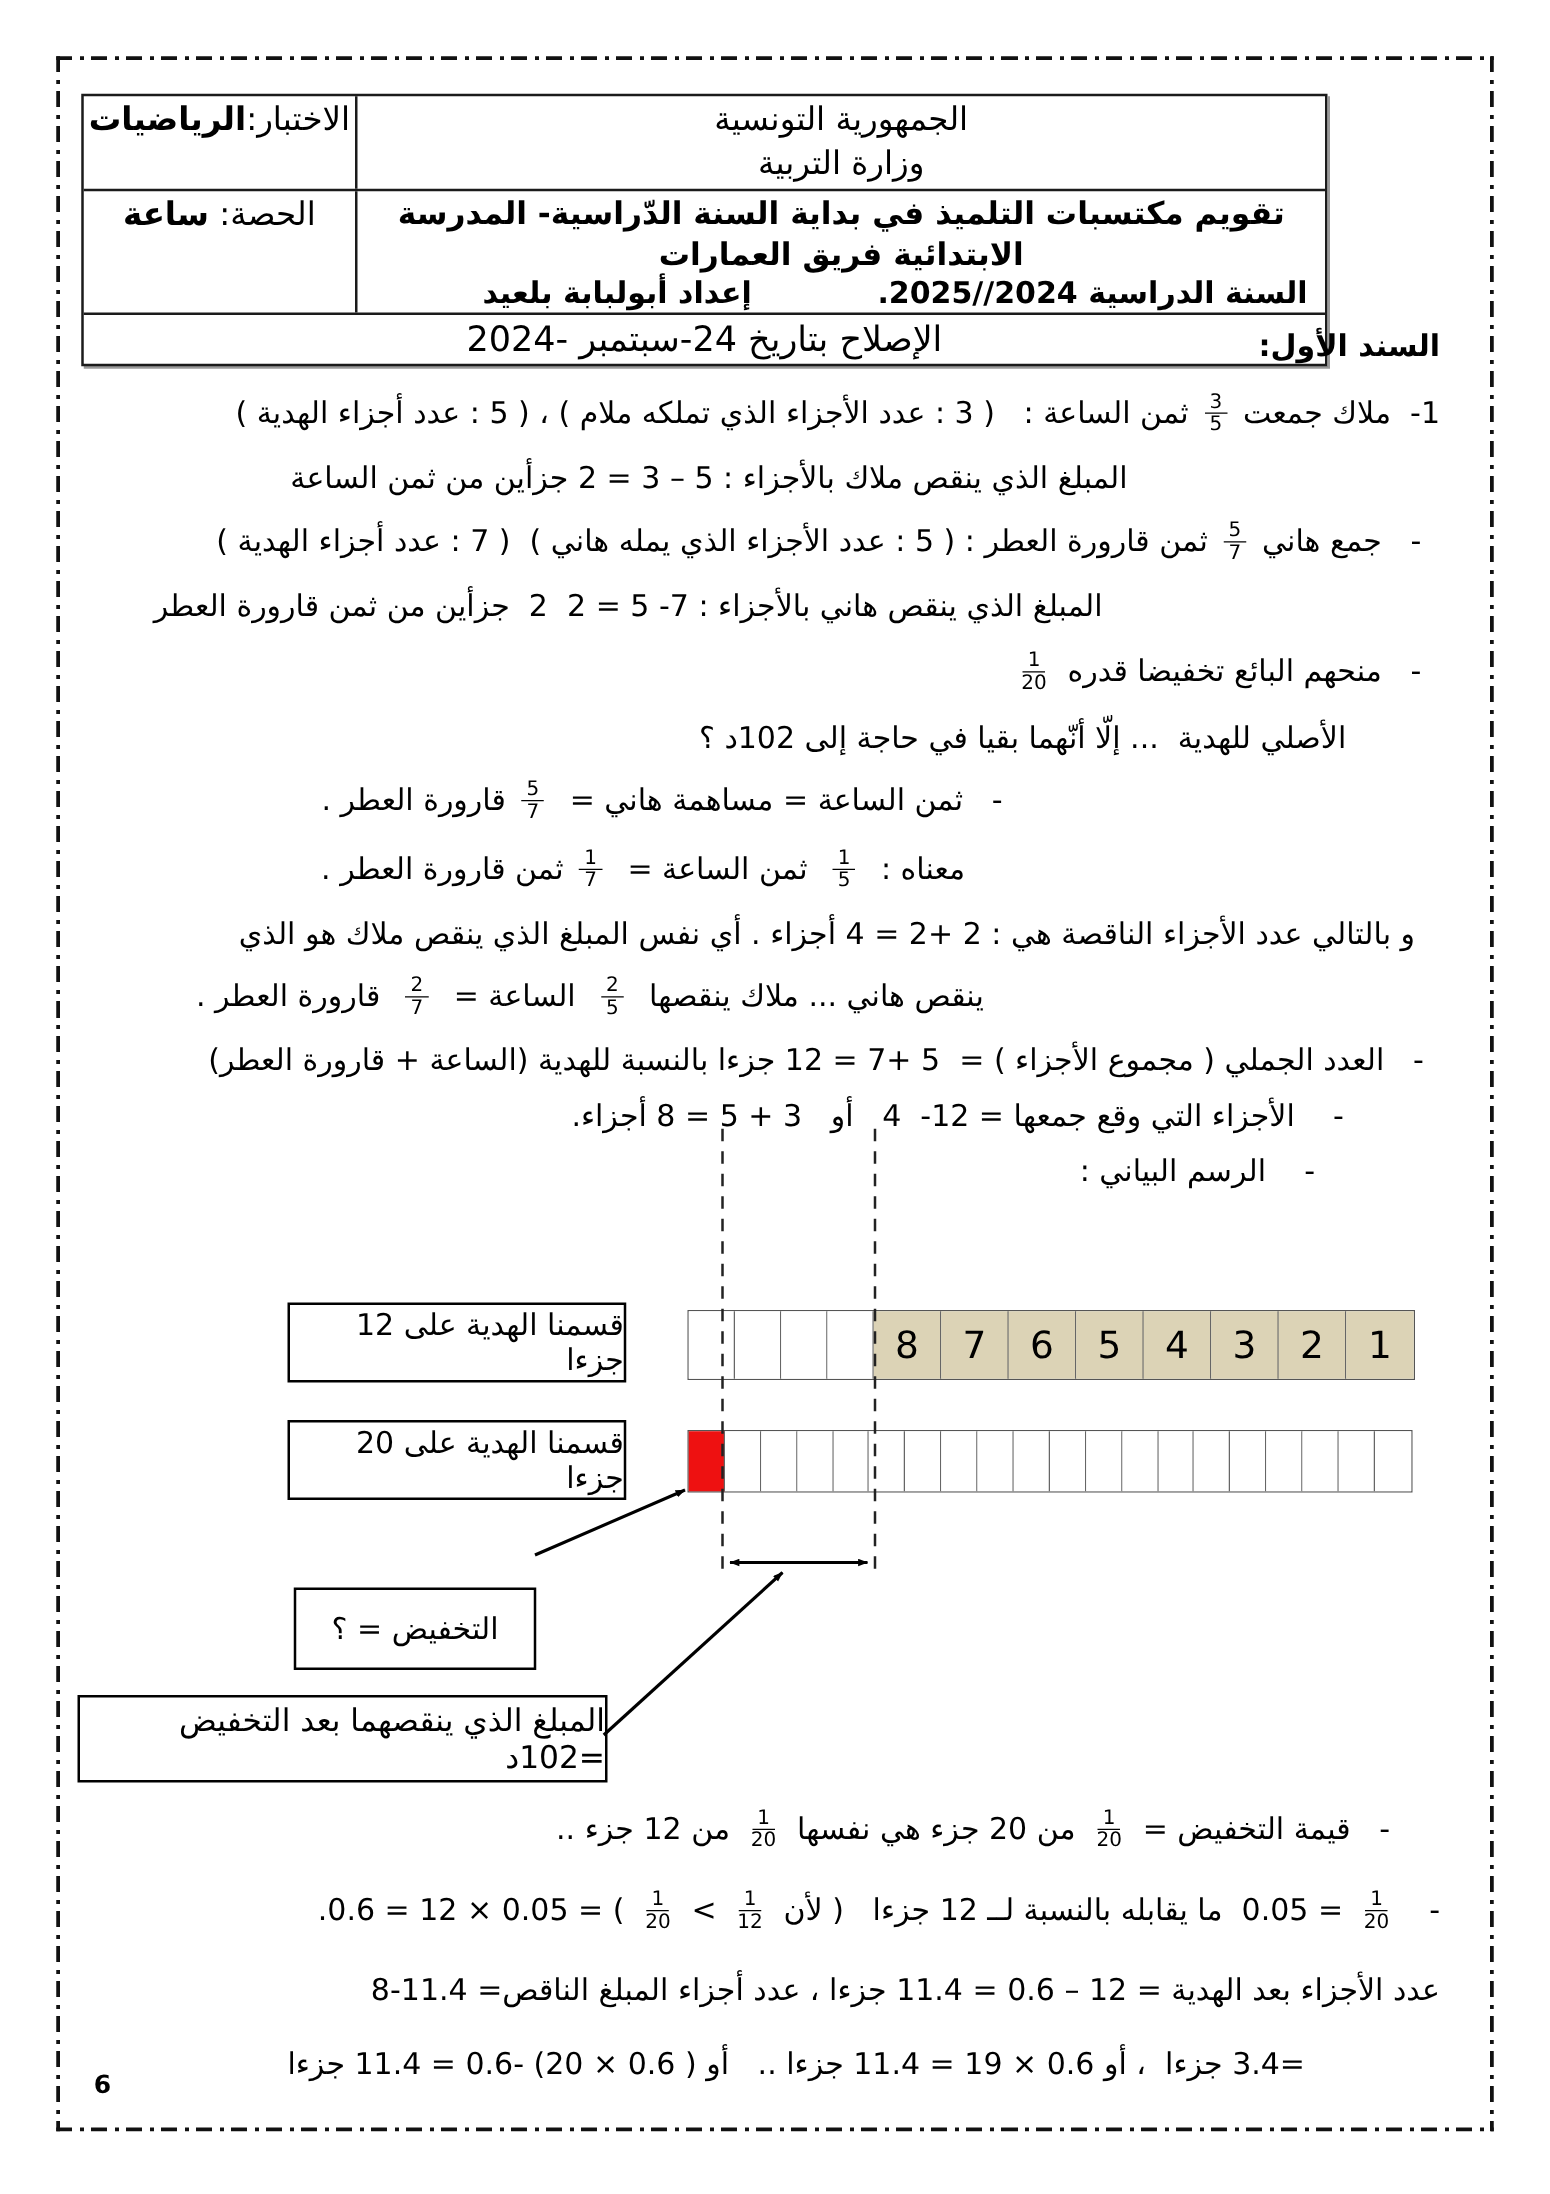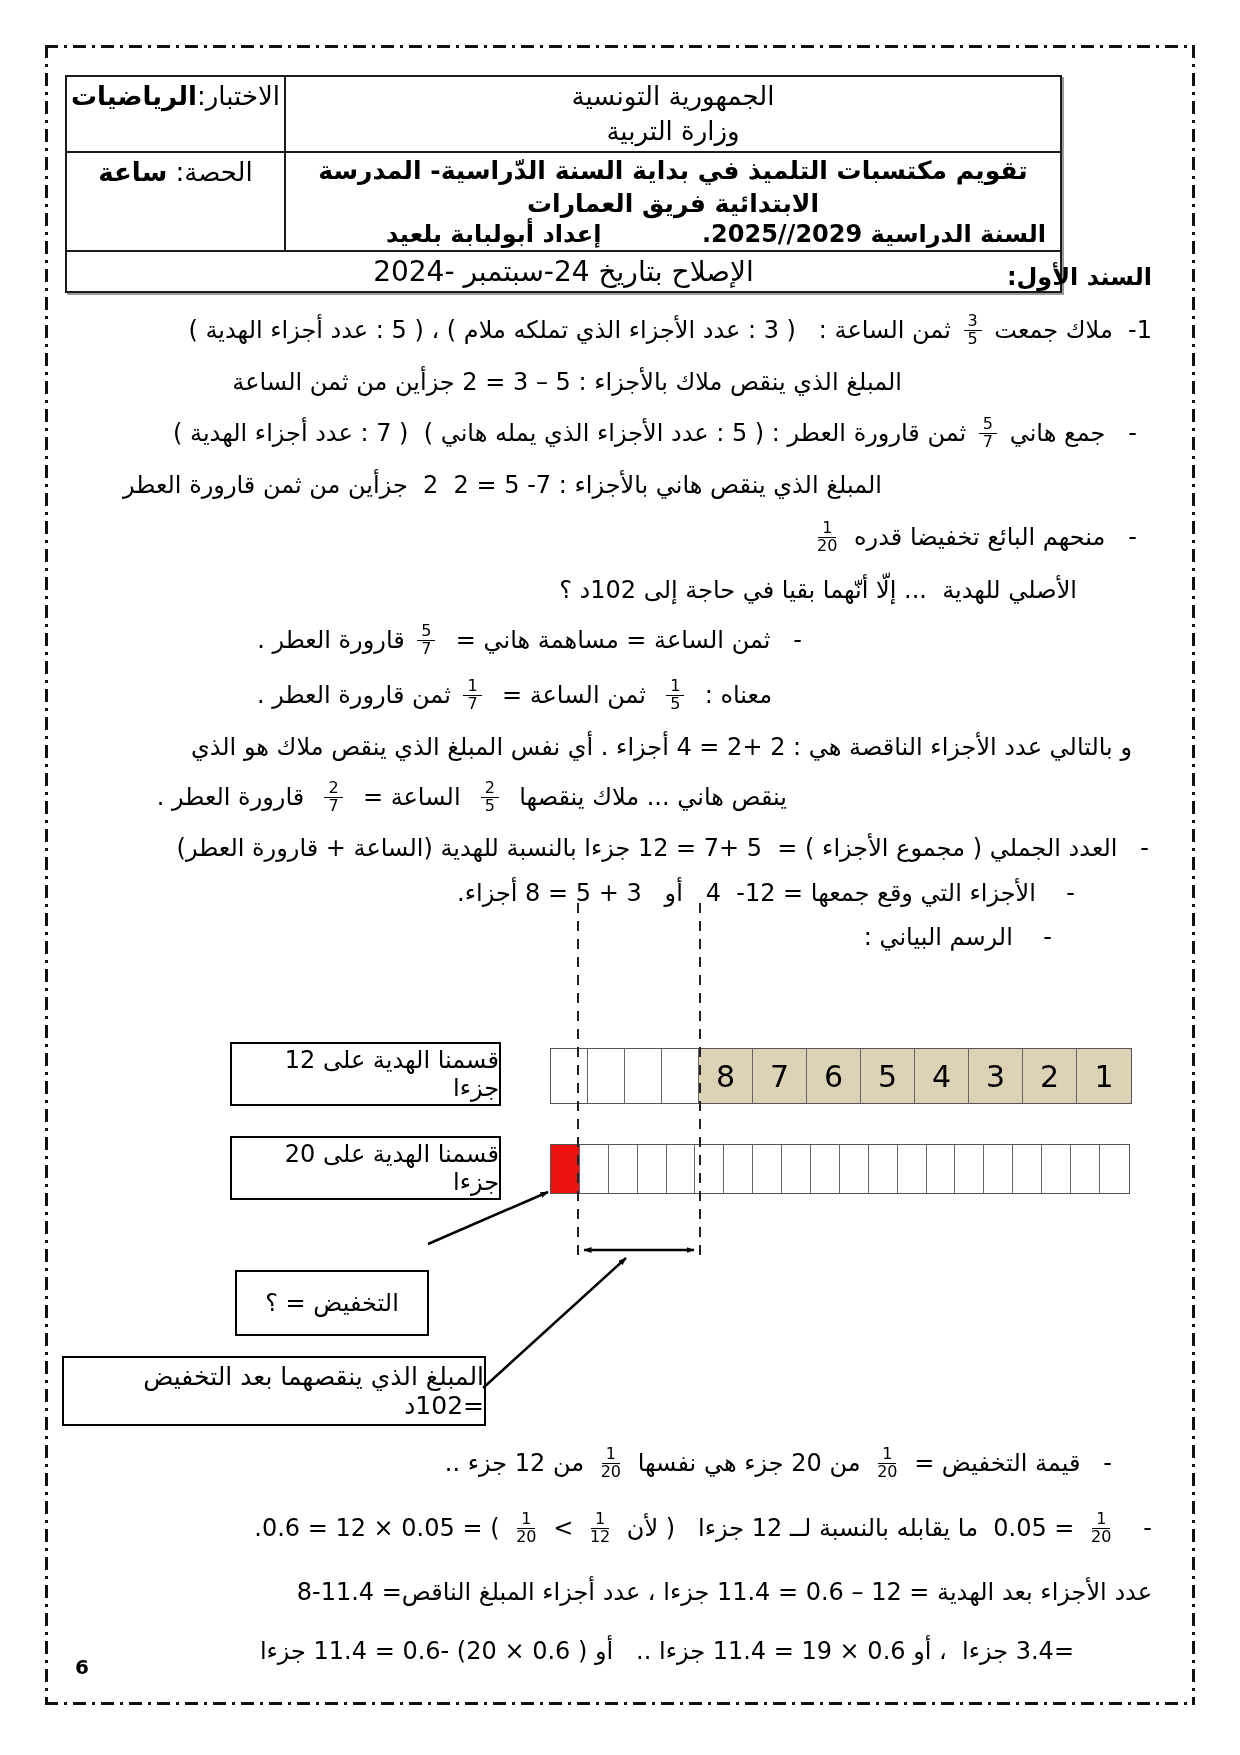--- a/index.html
+++ b/index.html
@@ -61,21 +61,21 @@
       <div>وزارة التربية</div>
     </div>
   </div>
   <div class="hrow">
     <div class="hcell-left ht1" style="display:flex;align-items:flex-start;justify-content:center;">
       <span><span>الحصة:</span> <b>ساعة</b></span>
     </div>
     <div class="hcell-main">
       <div class="evalline">تقويم مكتسبات التلميذ في بداية السنة الدّراسية- المدرسة الابتدائية فريق العمارات</div>
       <div class="line2">
-        <span>السنة الدراسية 2029//2025.</span>
+        <span>السنة الدراسية 2024//2025.</span>
         <span>إعداد أبولبابة بلعيد</span>
       </div>
     </div>
   </div>
   <div class="hrow">
     <div class="correction" style="width:100%;">الإصلاح بتاريخ 24-سبتمبر -2024</div>
   </div>
 </div>
 
 <div class="sanad">السند الأول:</div>
@@ -143,21 +143,21 @@
         <span class="n">2</span>
         <span class="d">5</span>
       </span>
       <span class="txt">  الساعة =  </span>
       <span class="frac">
         <span class="n">2</span>
         <span class="d">7</span>
       </span>
       <span class="txt">  قارورة العطر .</span>
     </div>
-    <div class="tline" style="margin-right: 3px; height: 47px;">
+    <div class="tline" style="margin-right: 13px; height: 47px;">
       <span class="txt">-   العدد الجملي ( مجموع الأجزاء ) =  5 +7 = 12 جزءا بالنسبة للهدية (الساعة + قارورة العطر)</span>
     </div>
     <div class="tline" style="margin-right: 77px; height: 44px;">
       <span class="txt">-    الأجزاء التي وقع جمعها = 12-  4   أو   3 + 5 = 8 أجزاء.</span>
     </div>
     <div class="tline" style="margin-right: 100px; height: 44px;">
       <span class="txt">-    الرسم البياني :</span>
     </div>
   </div>
 
@@ -256,18 +256,18 @@
       <span class="txt"> &gt; </span>
       <span class="frac">
         <span class="n">1</span>
         <span class="d">20</span>
       </span>
       <span class="txt"> ) = 0.05 × 12 = 0.6.</span>
     </div>
     <div class="tline" style="margin-right: 0px; height: 60px;">
       <span class="txt">عدد الأجزاء بعد الهدية = 12 – 0.6 = 11.4 جزءا ، عدد أجزاء المبلغ الناقص= 11.4-8</span>
     </div>
-    <div class="tline" style="margin-right: 78px; height: 58px;">
+    <div class="tline" style="margin-right: 108px; height: 58px;">
       <span class="txt">=3.4 جزءا  ، أو 0.6 × 19 = 11.4 جزءا ..   أو ( 0.6 × 20) -0.6 = 11.4 جزءا</span>
     </div>
   </div>
 
 <div class="pagenum">6</div>
 
 </body></html>

